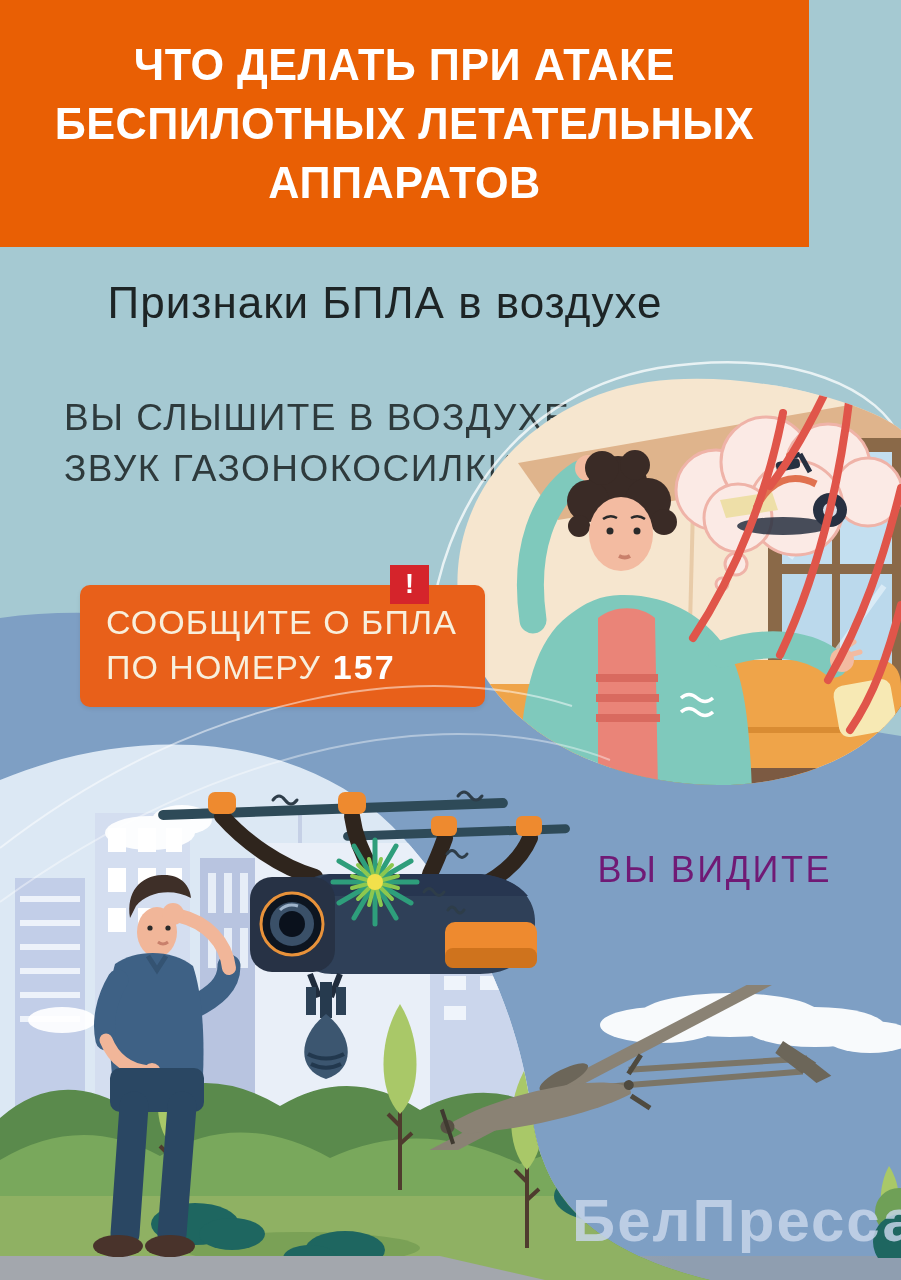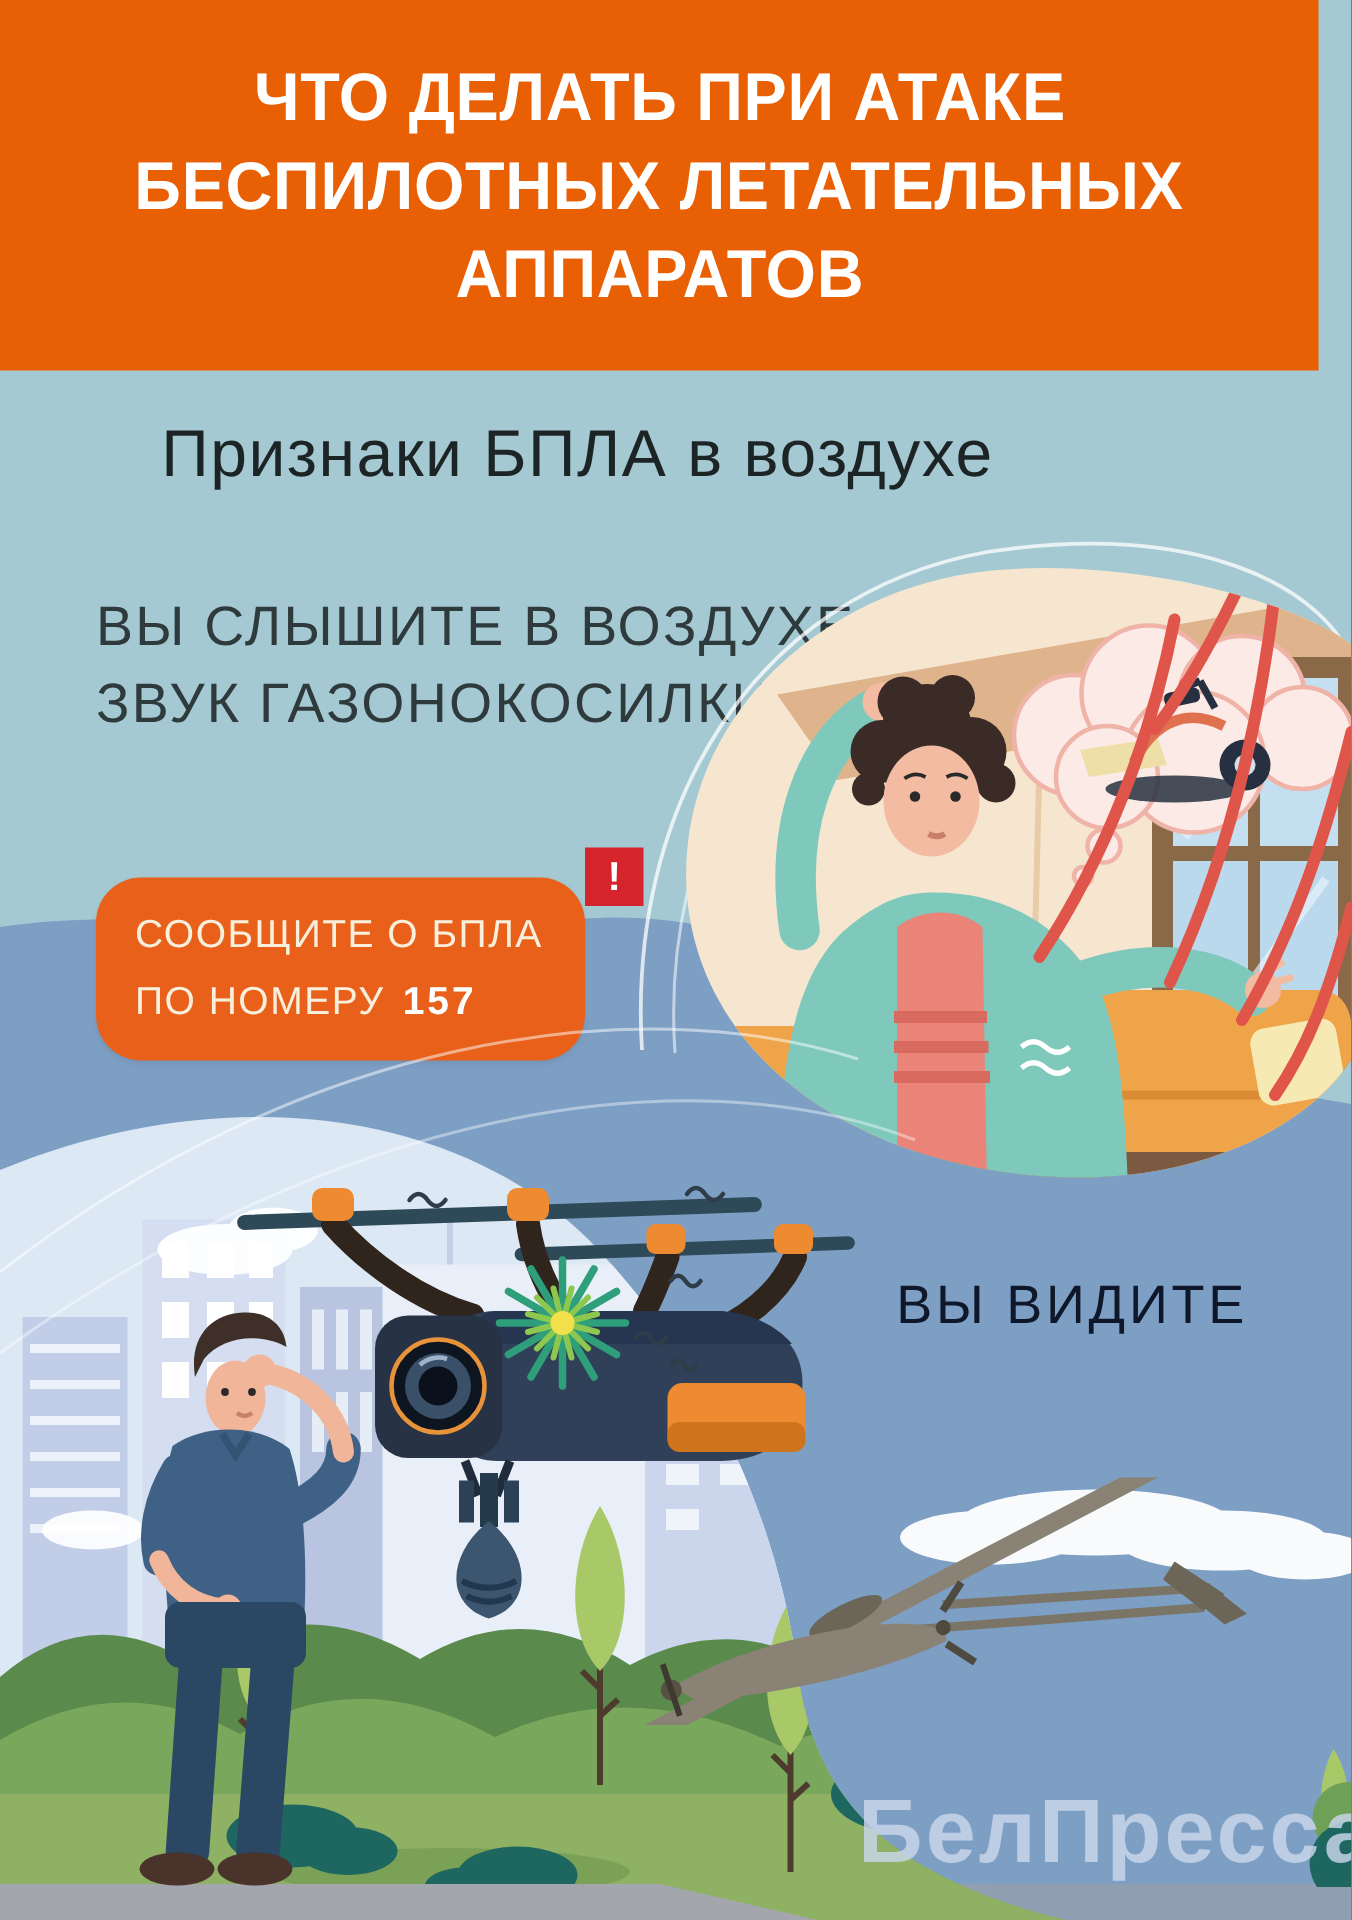--- a/index.html
+++ b/index.html
@@ -5,54 +5,54 @@
   html,body{margin:0;padding:0;background:#444;}
   .poster{
     position:relative;width:901px;height:1280px;overflow:hidden;
     background:#A5C9D2;font-family:"Liberation Sans",sans-serif;
     margin:0 auto;
   }
   .poster *{box-sizing:border-box;}
   .abs{position:absolute;}
   
   .header{
-    top:0;left:0;width:879px;height:247px;background:#E95F04;
-    display:flex;flex-direction:column;justify-content:center;align-items:center;
+    top:0;left:0;width:809px;height:247px;background:#E95F04;
+    display:flex;flex-direction:column;justify-content:center;
   }
   .header .line{
     color:#FFFFFF;font-weight:bold;font-size:45px;line-height:59px;
     letter-spacing:.5px;text-align:center;white-space:nowrap;
     transform:scaleX(.96);
   }
   
   .subtitle{
     top:278px;left:0;width:770px;text-align:center;
     color:#1D2425;font-size:44px;letter-spacing:1px;font-weight:400;
   }
   
   .hear{
     top:392px;left:64px;color:#2E3A3C;font-size:37px;line-height:51px;
     letter-spacing:1.5px;white-space:nowrap;
   }
   
   .badge{
-    top:585px;left:64px;background:#E8601A;border-radius:30px;
-    padding:15px 28px 17px 26px;color:#F8EFDC;font-size:26px;line-height:45px;
+    top:585px;left:80px;background:#E8601A;border-radius:10px;
+    padding:15px 28px 17px 26px;color:#F8EFDC;font-size:34px;line-height:45px;
     letter-spacing:1px;white-space:nowrap;box-shadow:0 2px 4px rgba(0,0,0,.08);
   }
   .badge strong{color:#FFFFFF;font-weight:bold;letter-spacing:2px;}
   .badge .sp{display:inline-block;width:12px;}
   .alert{
     top:565px;left:390px;width:39px;height:39px;background:#D5242B;
     color:#FFF;display:flex;align-items:center;justify-content:center;
     font-size:27px;font-weight:bold;line-height:1;
   }
   
   .see{
-    top:846px;left:420px;width:412px;text-align:right;color:#0f172a;
+    top:846px;left:420px;width:412px;text-align:right;color:#701a75;
     font-size:36px;line-height:48px;letter-spacing:2.5px;white-space:nowrap;
   }
   
   .watermark{
     top:1186px;left:572px;font-size:60px;font-weight:bold;
     color:rgba(201,215,236,.82);letter-spacing:2px;white-space:nowrap;
   }
   svg{display:block;}
 </style>
 </head>

